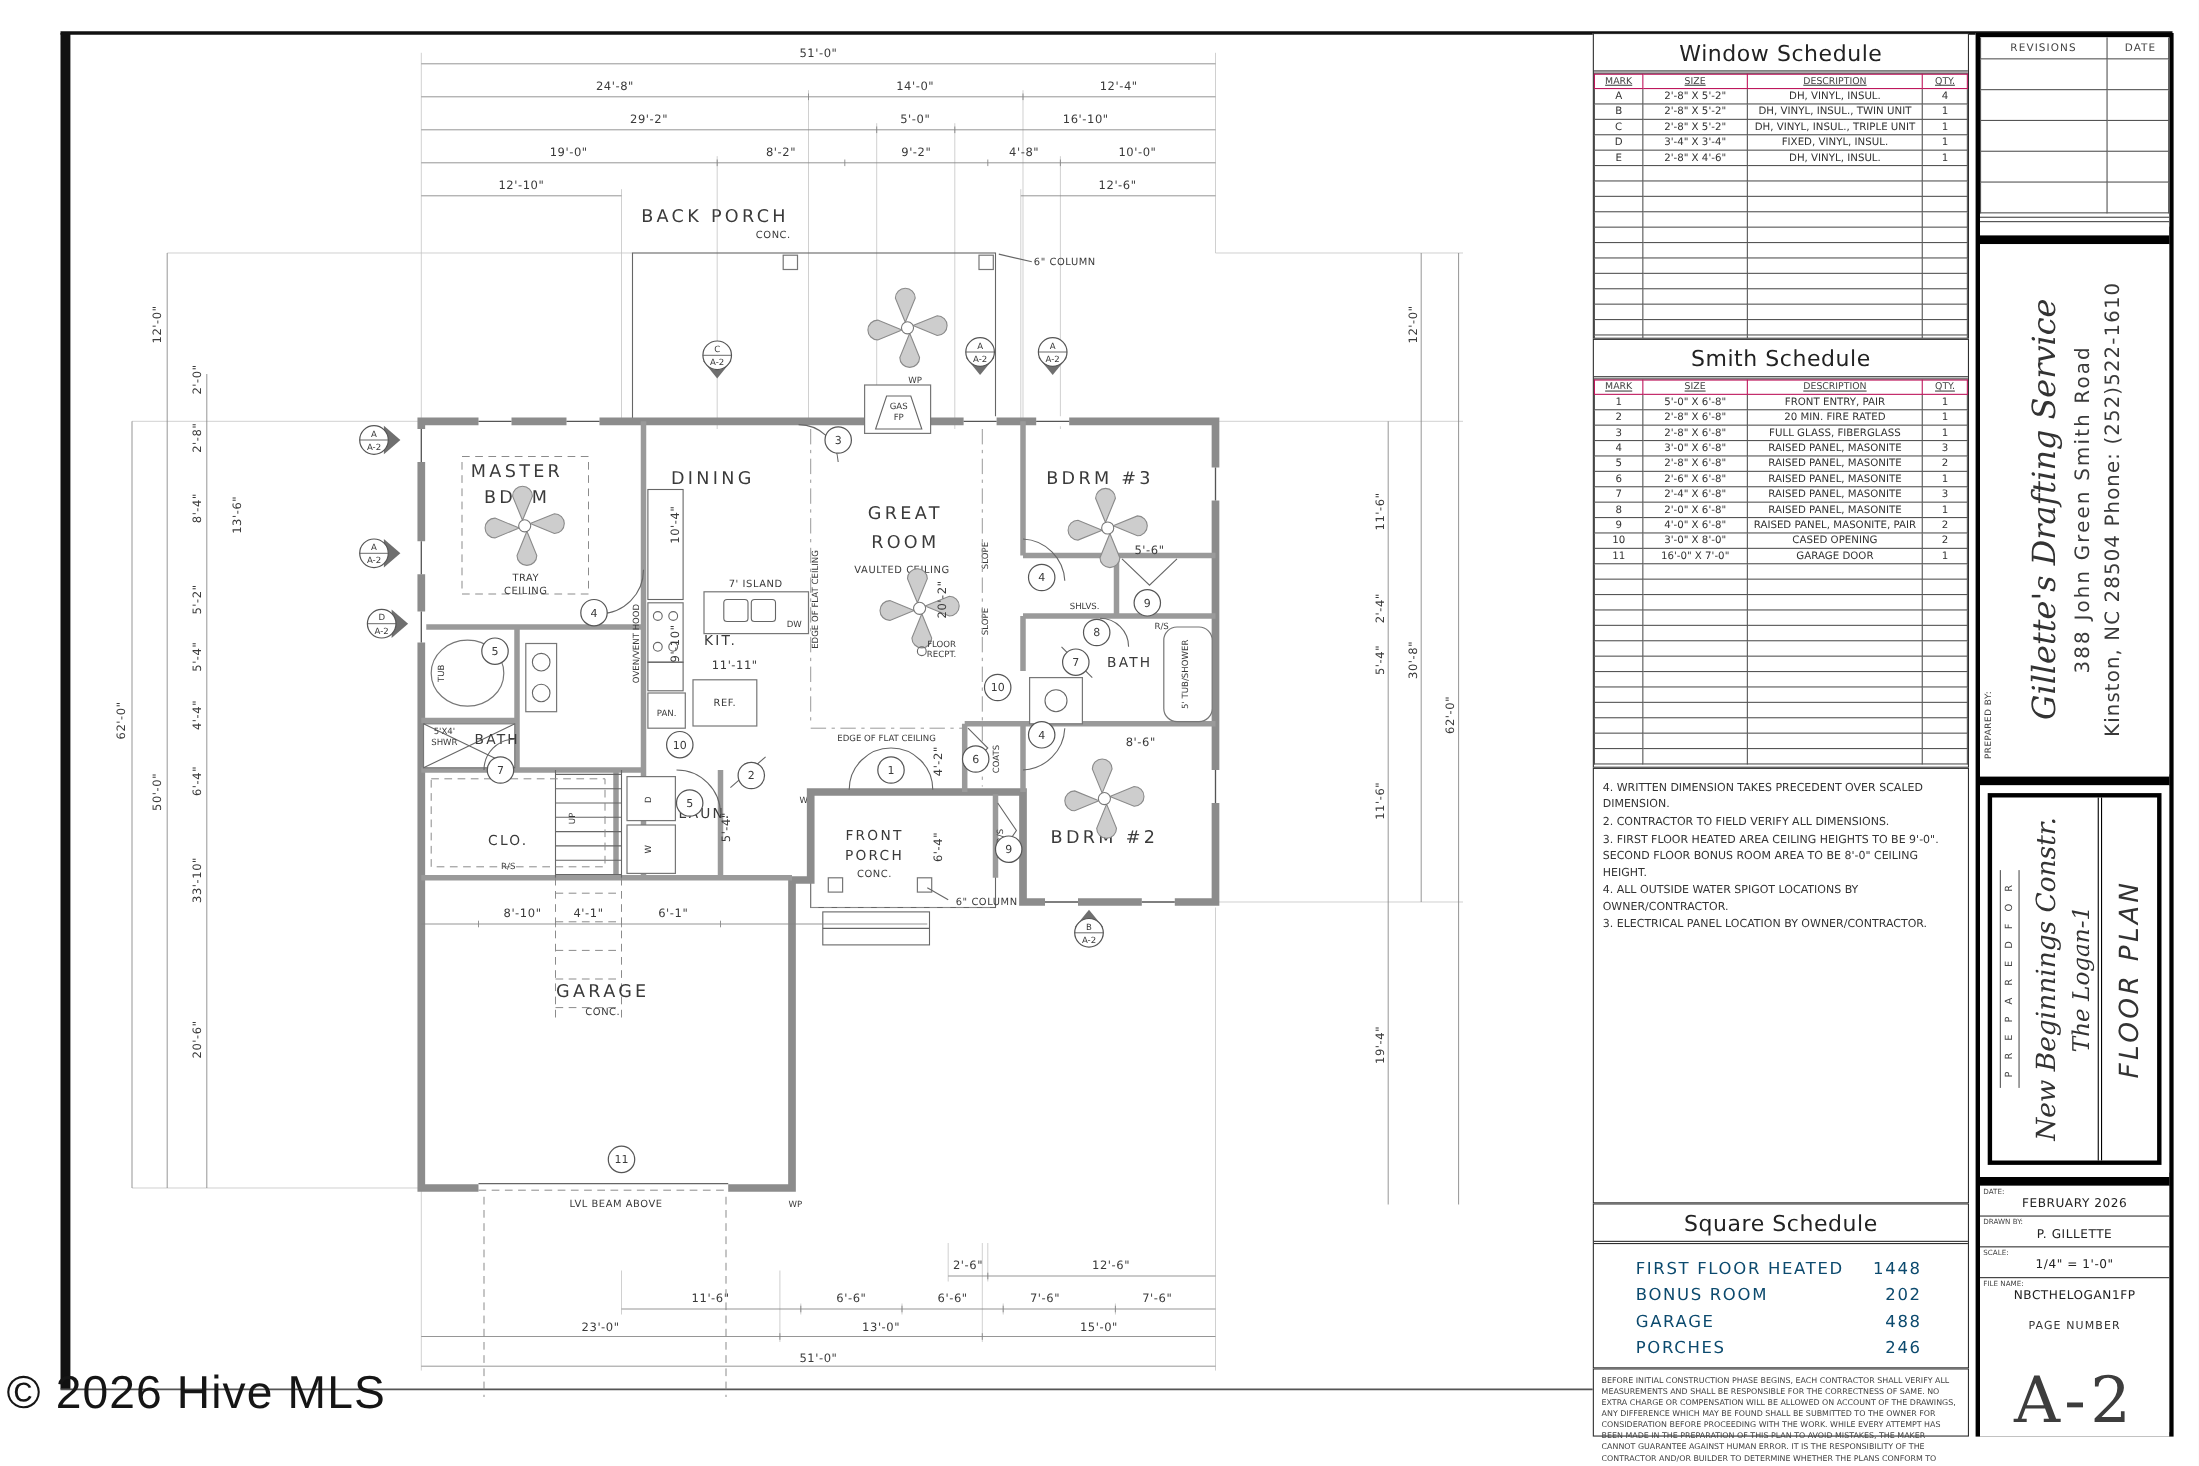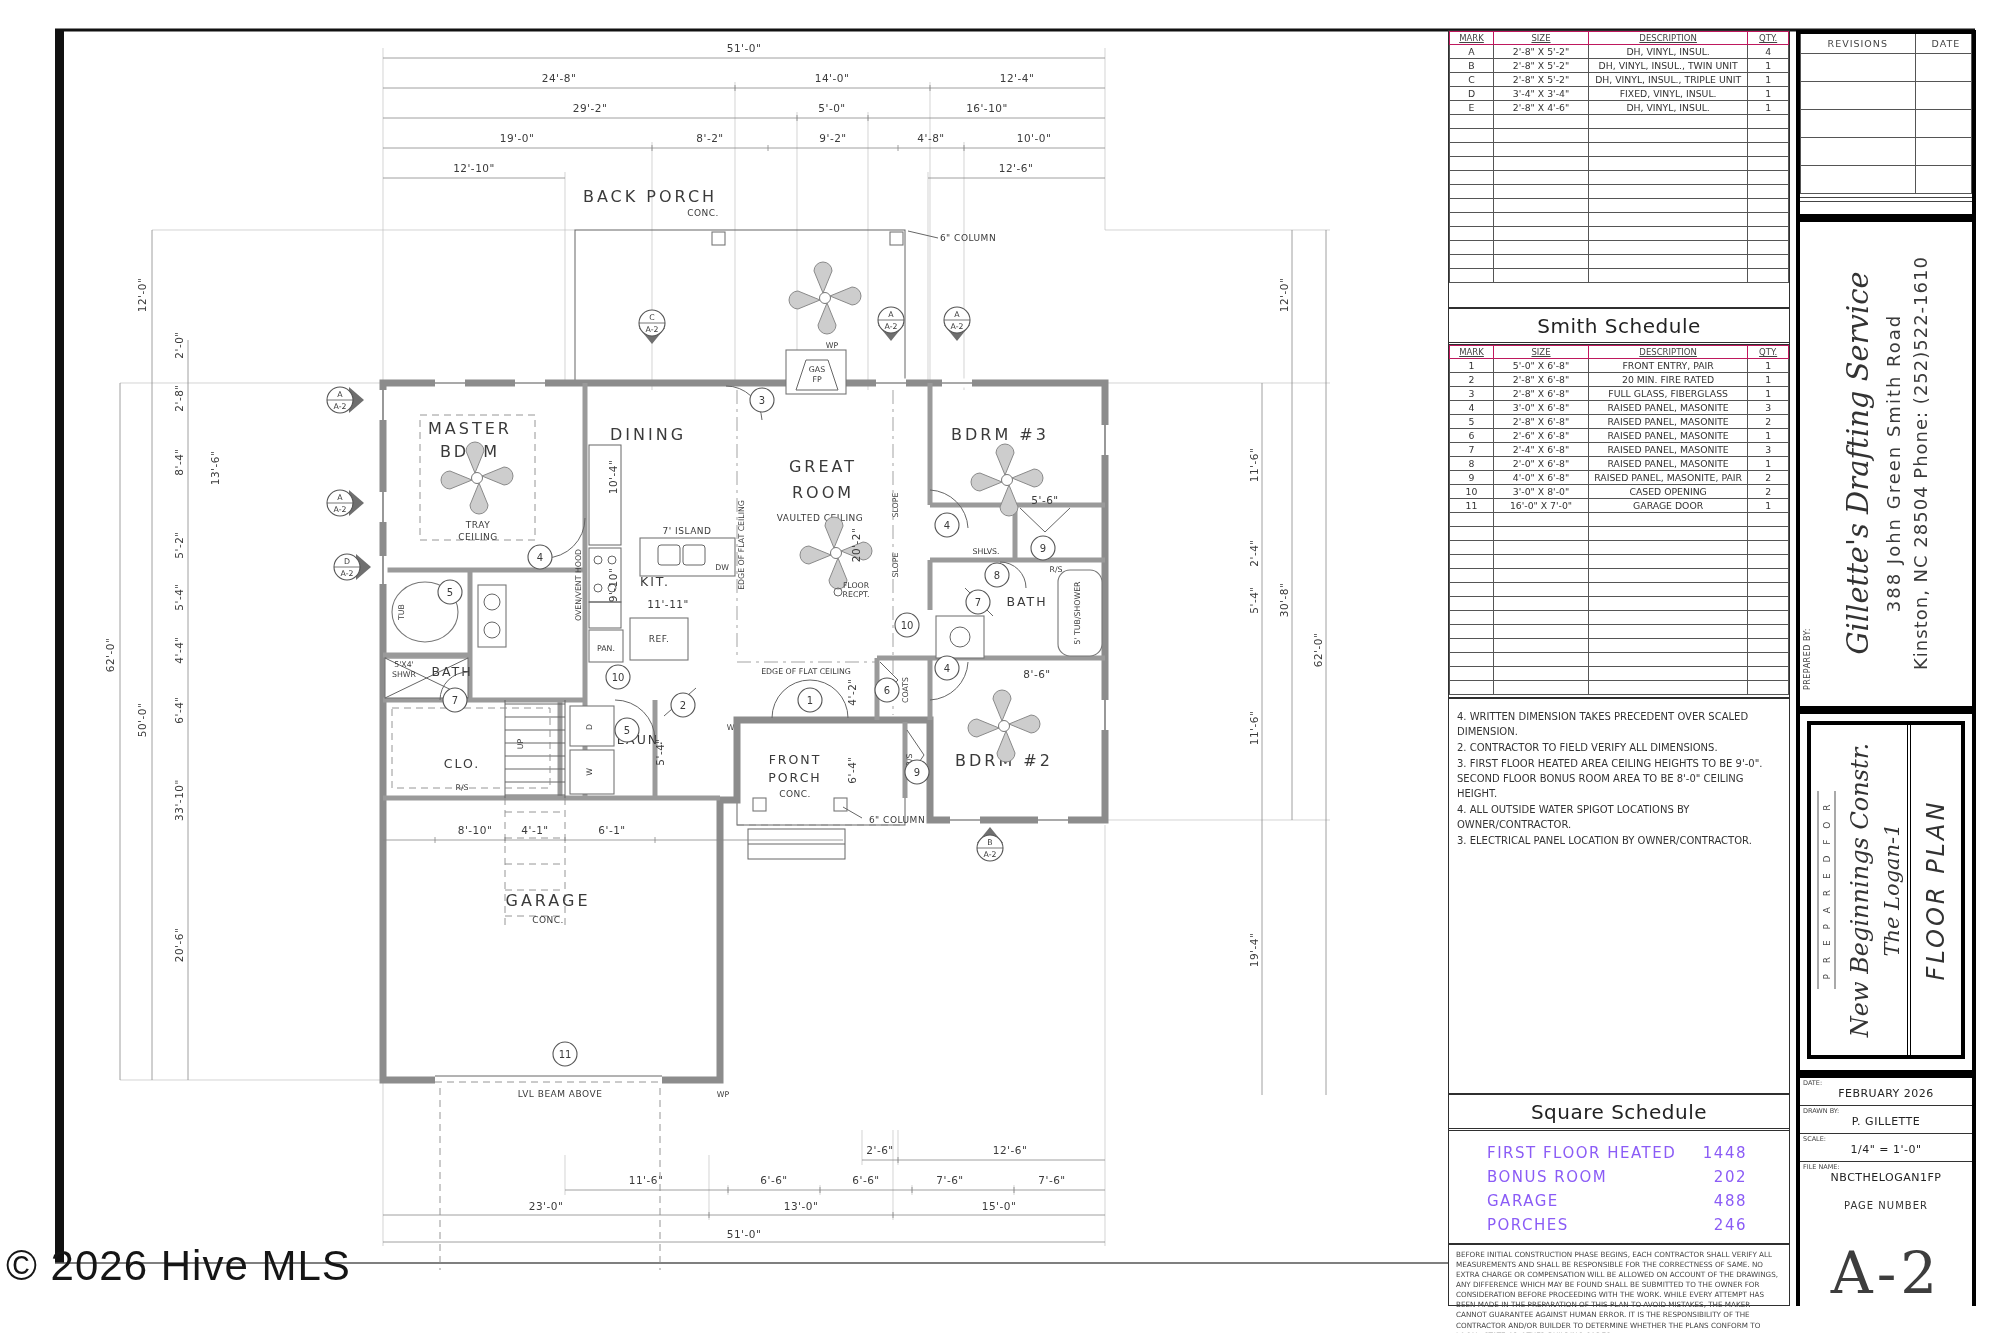--- a/index.html
+++ b/index.html
@@ -27,21 +27,21 @@
   
   .schedules{position:absolute;left:1448px;top:30px;width:342px;height:1276px;}
   .sched{position:absolute;left:0;right:0;border:1.6px solid #2f2f2f;background:#fff;box-sizing:border-box;}
   .sched-title{font-size:20px;text-align:center;padding:5px 0 4px;border-bottom:3px double #2f2f2f;letter-spacing:0.5px;color:#222;}
   table.grid{width:100%;border-collapse:collapse;table-layout:fixed;}
   .grid th{font-weight:normal;font-size:8.5px;border:1px solid #be185d;padding:1px 2px;color:#444;text-decoration:underline;}
   .grid td{border:1px solid #555;height:13px;text-align:center;padding:0 2px;font-size:9.3px;color:#333;white-space:nowrap;overflow:hidden;}
   .notes{font-size:10px;line-height:1.5;padding:10px 8px;color:#333;}
   .notes div{margin-bottom:1px;}
   table.sqft{width:100%;border-collapse:collapse;margin-top:10px;}
-  .sqft td{font-size:15px;letter-spacing:1.5px;padding:3px 0;color:#8b5cf6;}
+  .sqft td{font-size:15px;letter-spacing:1.5px;padding:3px 0;color:#0c4a6e;}
   .sqft td:first-child{text-align:left;padding-left:38px;}
   .sqft td:last-child{text-align:right;padding-right:42px;}
   .disclaimer{font-size:7.2px;line-height:1.4;padding:5px 7px;color:#444;text-align:left;}
   
   .titleblock{position:absolute;left:1796px;top:30px;width:180px;height:1276px;border:4px solid #000;box-sizing:border-box;background:#fff;}
   .tb-sec{position:absolute;left:0;right:0;box-sizing:border-box;background:#fff;}
   .sepbar{position:absolute;left:0;right:0;height:8px;background:#000;}
   table.rev{width:100%;border-collapse:collapse;table-layout:fixed;}
   .rev th{font-weight:normal;font-size:9.5px;border:1px solid #555;border-top:none;padding:4px 16px;color:#444;letter-spacing:1px;}
   .rev td{border:1px solid #555;height:25px;}
@@ -456,20 +456,21 @@
         <line x1="-13" y1="0" x2="13" y2="0" stroke="#555" stroke-width="0.8"></line>
     <text class="tn" y="-3">B</text>
         <text class="tn" y="9">A-2</text>
   </g>
 </svg>
 
 
 <div class="schedules">
 
   <div class="sched" style="top:0;height:278px;">
+    <div class="sched-title">Window Schedule</div>
     <table class="grid">
       <colgroup>
             <col style="width:13%">
             <col style="width:28%">
             <col style="width:47%">
             <col style="width:12%">
           </colgroup>
       <thead>
             <tr>
         <th>MARK</th>

